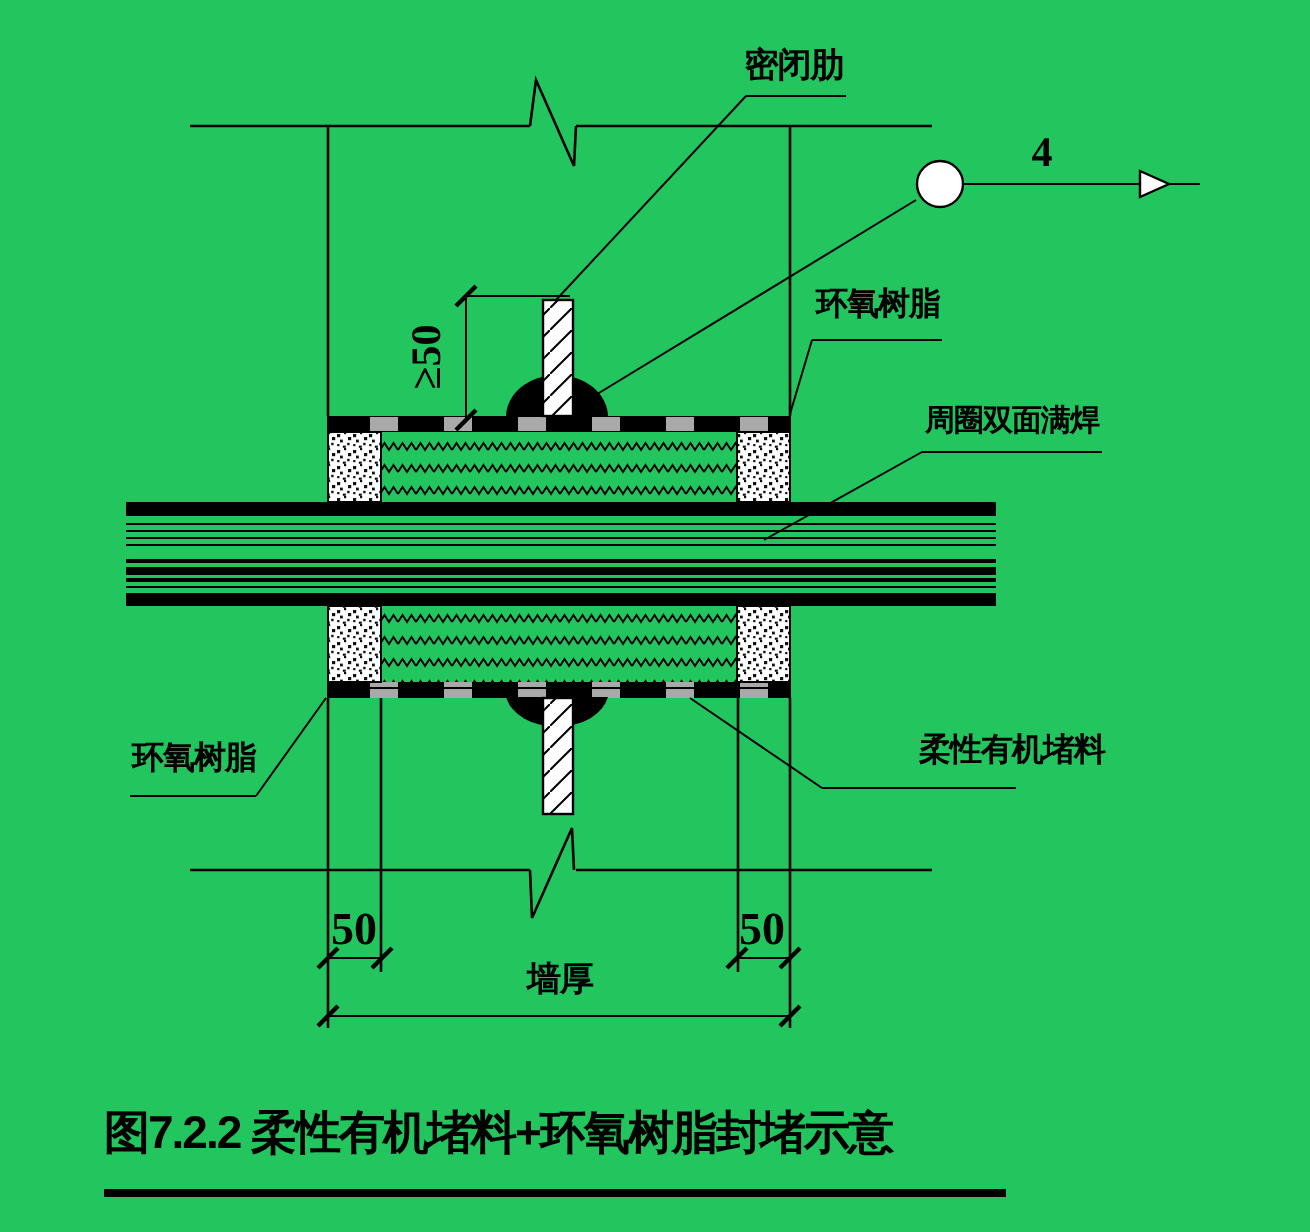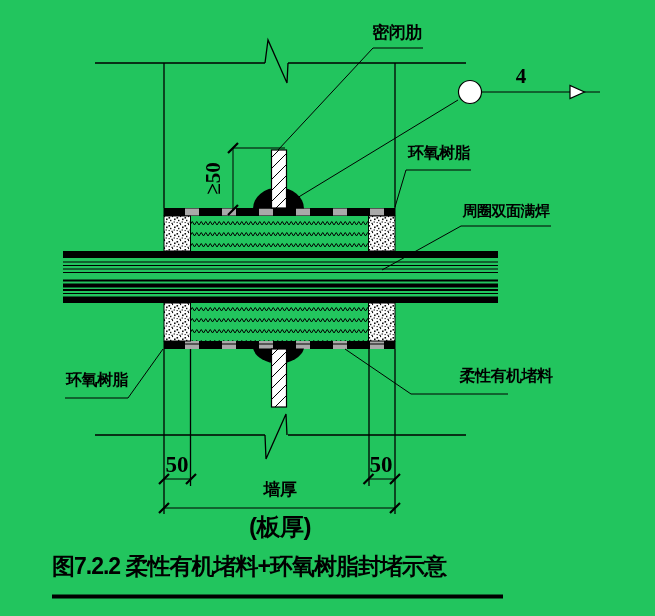--- a/index.html
+++ b/index.html
@@ -148,17 +148,16 @@
   <div class="lbl" style="left:410px;top:367px;width:100px;font-size:16px;margin-left:46px;">柔性有机堵料</div>
 
   <div class="lbl num rot" style="left:186px;top:151px;width:55px;height:55px;font-size:21px;">≥50</div>
 
   <div class="lbl num" style="left:163px;top:452px;width:28px;font-size:23px;">50</div>
 
   <div class="lbl num" style="left:367px;top:452px;width:28px;font-size:23px;">50</div>
 
   <div class="lbl" style="left:225px;top:480px;width:110px;font-size:17px;font-family:Liberation Serif, serif;">墙厚</div>
 
-  <div class="lbl" style="left:225px;top:513px;width:110px;font-size:24px;">(板厚)</div>
 
   <div class="fig-title">图7.2.2 柔性有机堵料+环氧树脂封堵示意</div>
 
 </div>
 
 </body></html>

